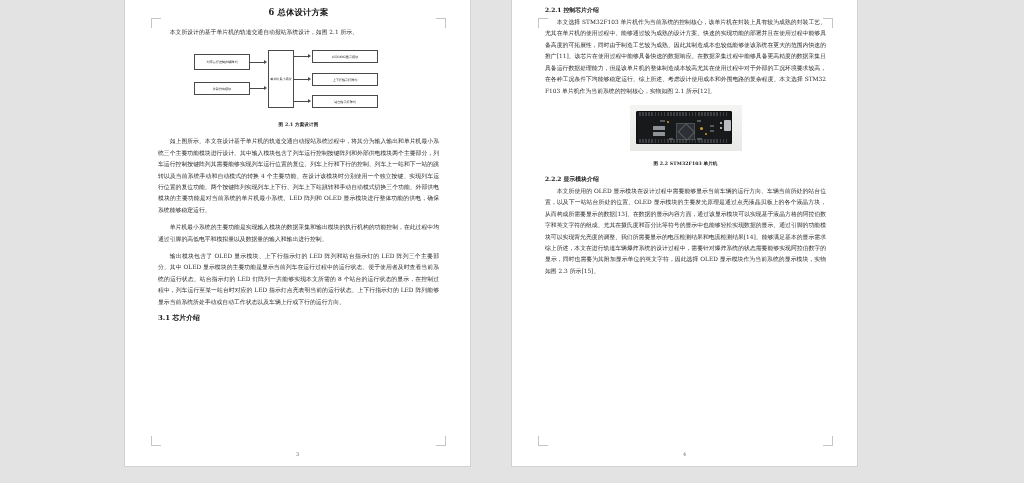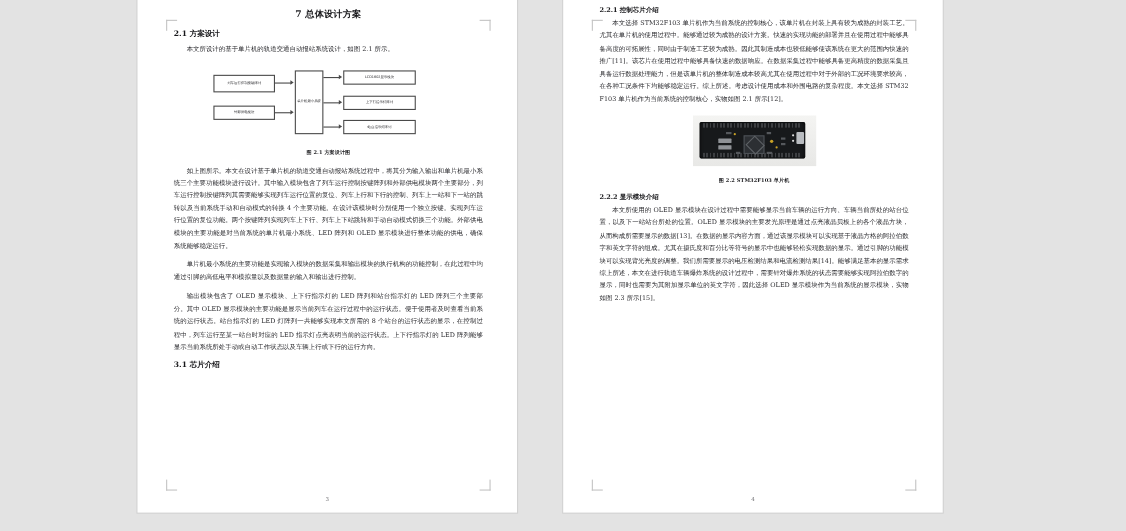--- a/index.html
+++ b/index.html
@@ -227,23 +227,22 @@
 <div id="viewport">
 
   <div class="page" id="page-left">
     <div class="crop crop-tl"></div>
     <div class="crop crop-tr"></div>
     <div class="crop crop-bl"></div>
     <div class="crop crop-br"></div>
 
     <div class="page-inner">
 
-      <div class="doc-title">7  总体设计方案</div>
-
-      <div class="h2">2.1 方案设计</div>
+      <div class="doc-title">6  总体设计方案</div>
+
 
       <div class="para">本文所设计的基于单片机的轨道交通自动报站系统设计，如图 2.1 所示。</div>
 
       <div class="figure">
         <div class="diagram">
 
           <div class="dbox in-1">列车运行控制按键阵列</div>
           <div class="dbox in-2">外部供电模块</div>
           <div class="dbox mcu">单片机最小系统</div>
           <div class="dbox out-1">LCD1602显示模块</div>

